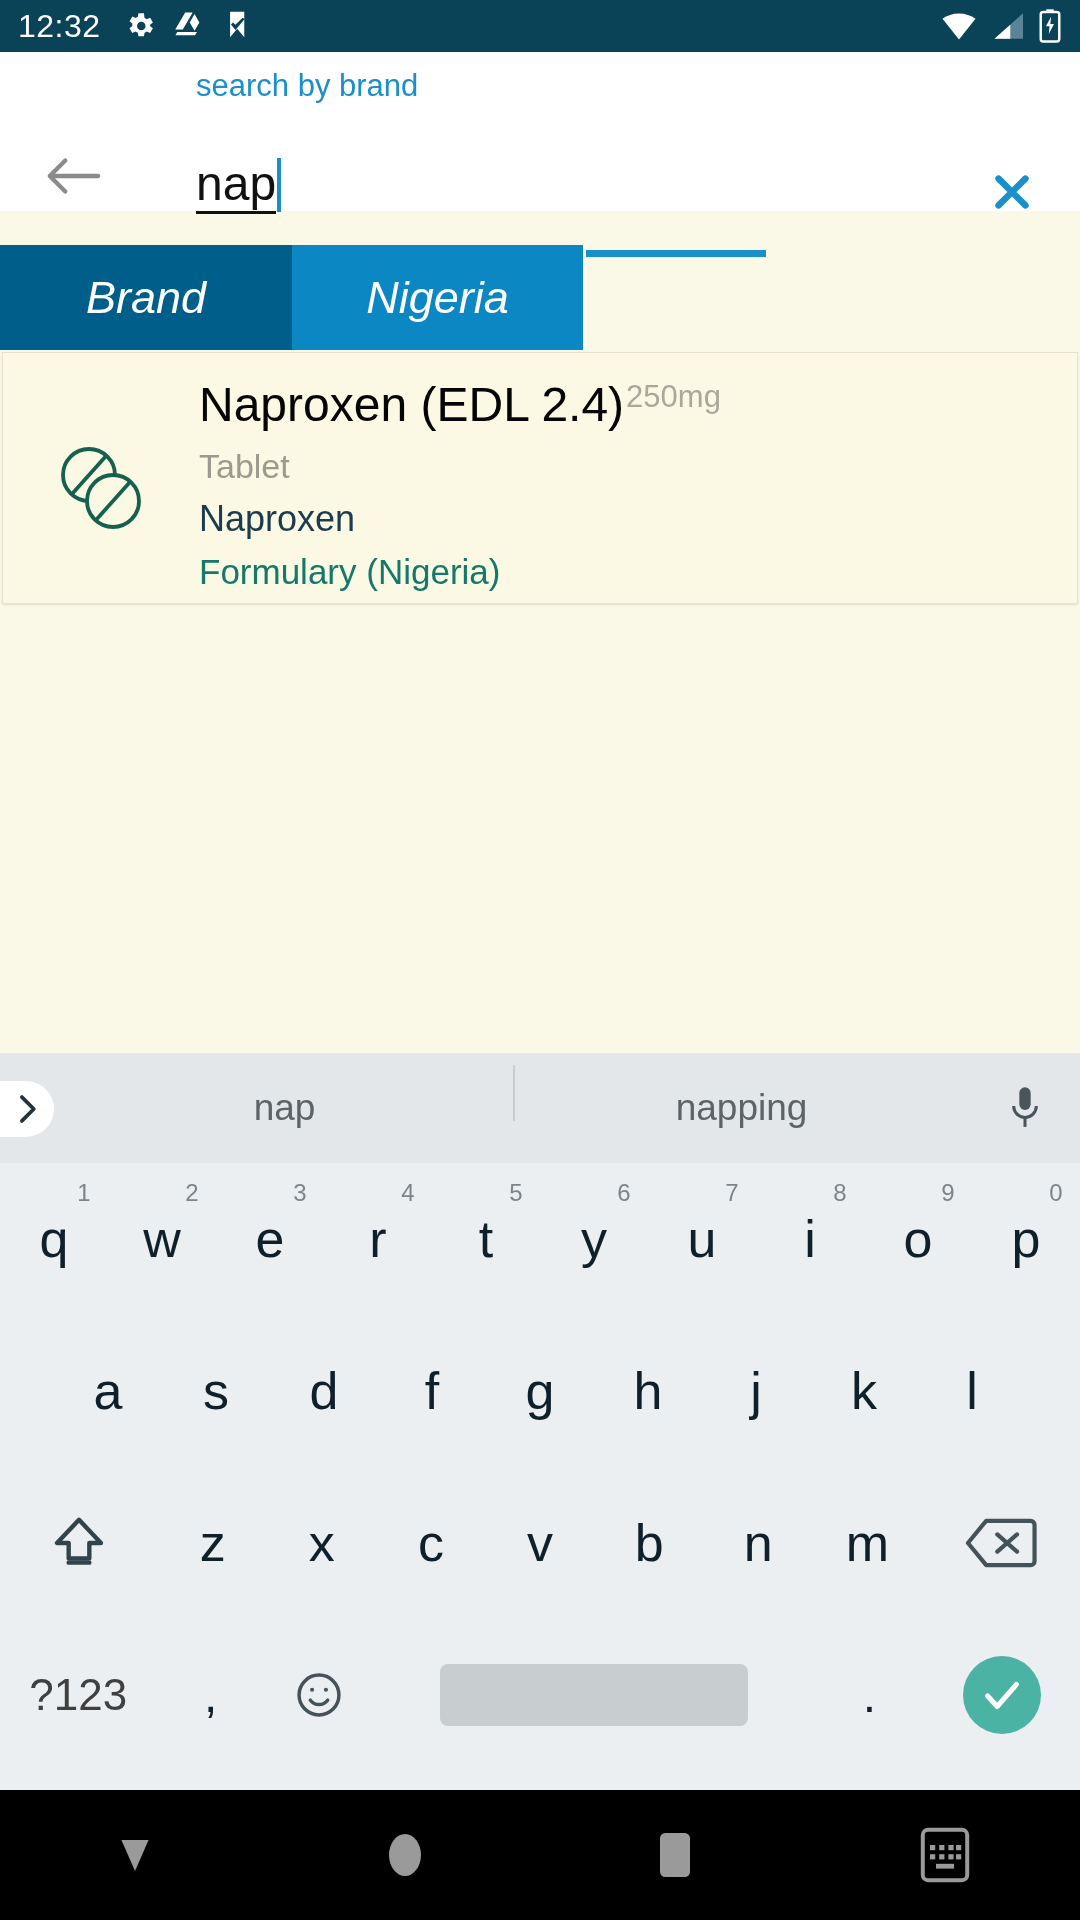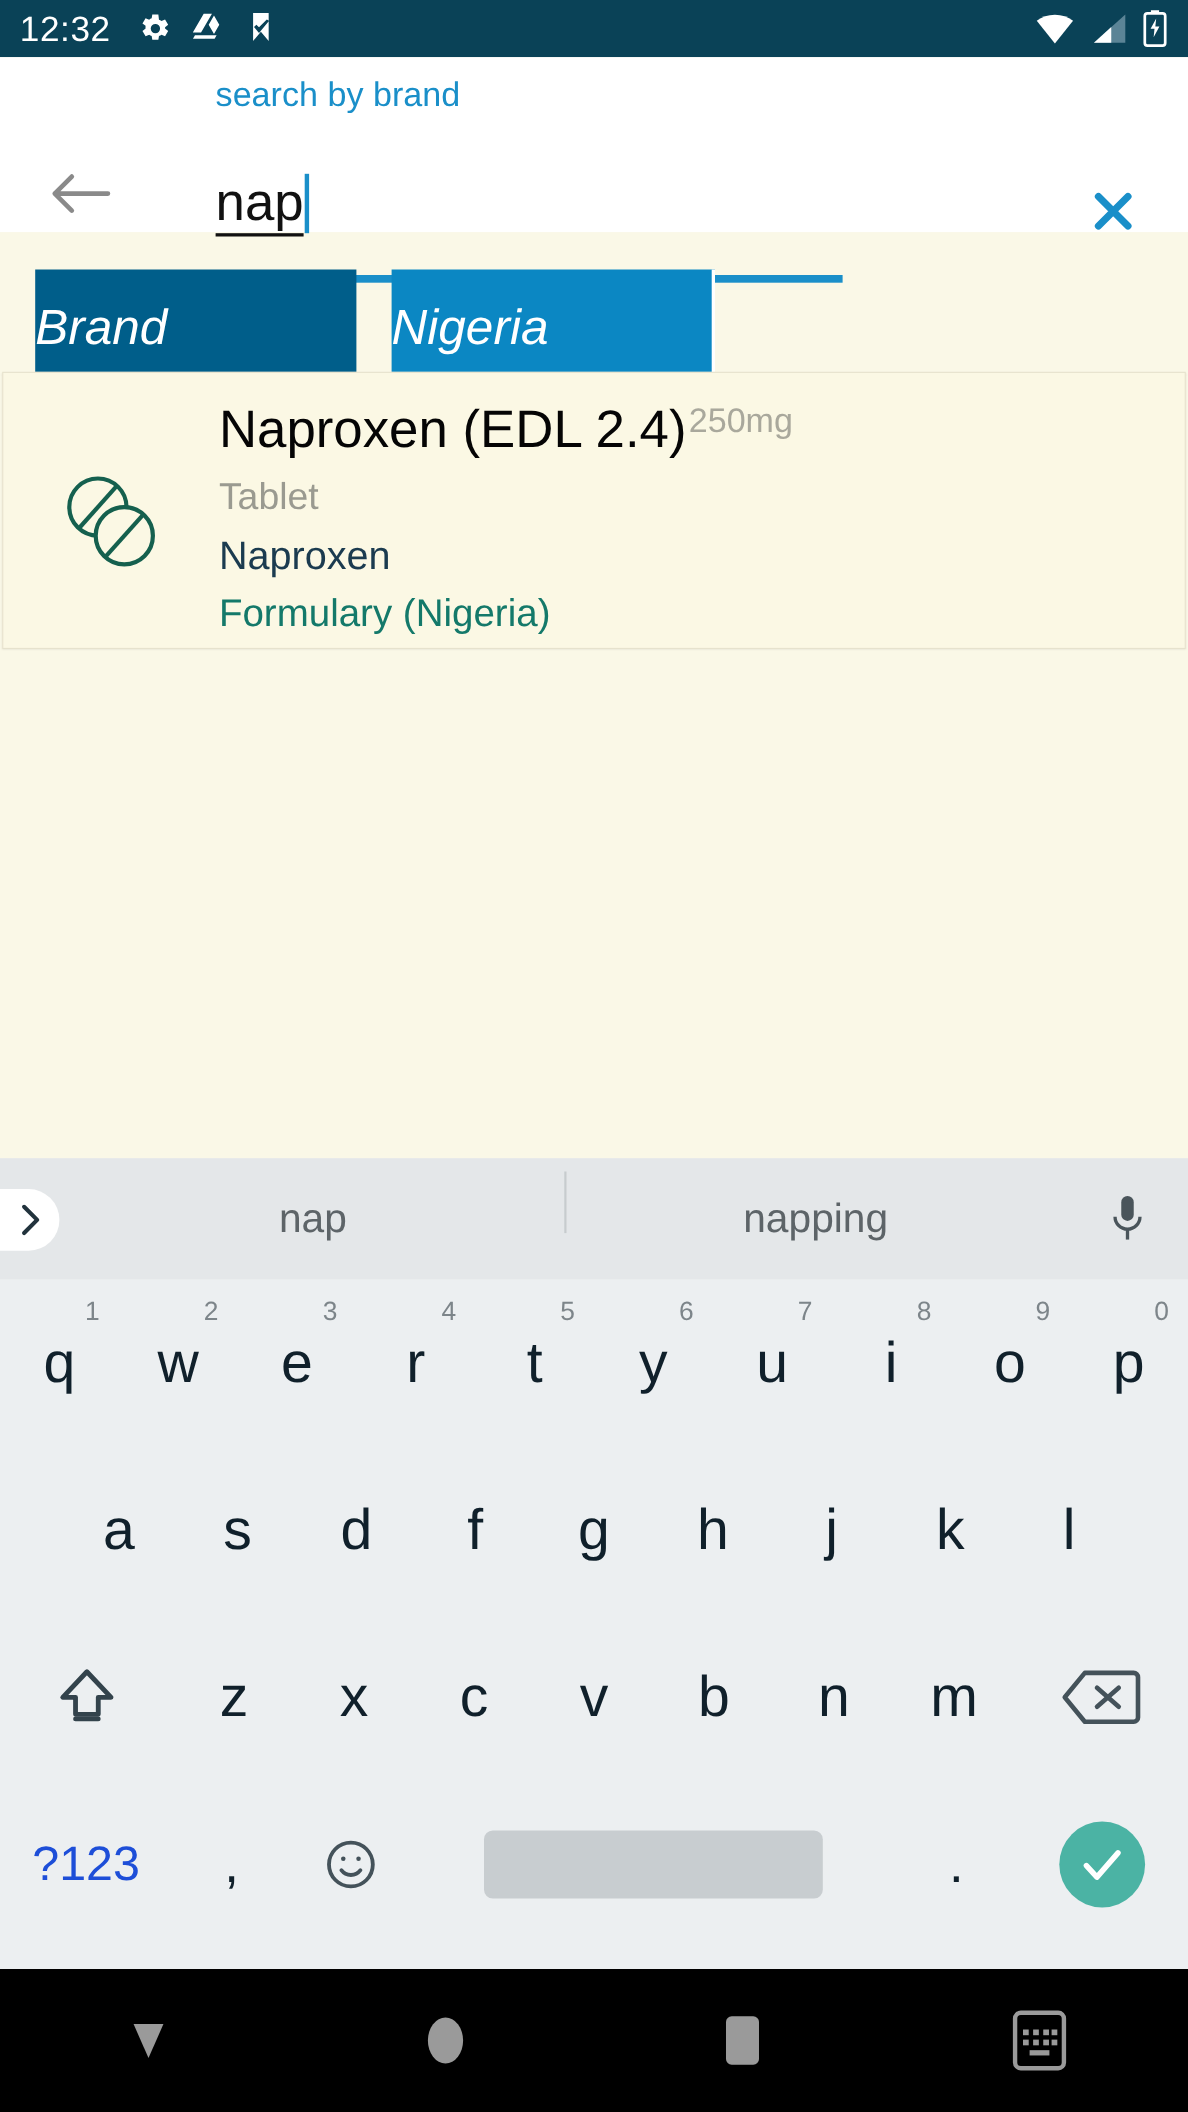--- a/index.html
+++ b/index.html
@@ -53,32 +53,31 @@
     display: flex; align-items: center; justify-content: center;
     color: #1a8fc9; font-size: 52px; font-weight: bold; line-height: 1;
   }
 
   
   .tabbar {
     position: absolute; top: 245px; left: 0; width: 1080px; height: 105px;
     display: flex;
   }
   .tab {
-    display: flex; align-items: center; 
+    display: flex; align-items: center; justify-content: center;
     color: #ffffff; font-size: 45px; font-style: italic;
     background: #0b87c3;
-    margin-left: 32px;
   }
   .tab.selected { background: #005e8a; }
   .tab-brand { width: 292px; }
   .tab-generic { width: 294px; border-right: 3px solid #ffffff; }
   .tab-indication { flex: 1; }
 
   
-  .results { position: absolute; top: 336px; left: 0; width: 1080px; }
+  .results { position: absolute; top: 350px; left: 0; width: 1080px; }
   .card {
     position: relative; margin: 2px; background: #fbf8e4;
     border: 1px solid #e6e2cd; height: 252px;
     box-shadow: 0 1px 2px rgba(0,0,0,.10);
   }
   .card-icon { position: absolute; left: 52px; top: 92px; }
   .card-body { position: absolute; left: 196px; top: 28px; right: 20px; }
   .card-title-line { display: flex; align-items: flex-start; }
   .card-title { font-size: 48px; color: #050505; line-height: 1; }
   .card-strength {
@@ -121,21 +120,21 @@
   }
   .key .num {
     position: absolute; top: 16px; right: 50%; transform: translateX(50%) translateX(30px);
     font-size: 24px; color: #7d858a;
   }
   .key.wide { flex: 1.45; }
   .key.space { flex: 4.1; }
   .spacebar-cap {
     width: 308px; height: 62px; background: #c8cdd0; border-radius: 8px;
   }
-  .key.sym { font-size: 44px; color: #1d4ed8; }
+  .key.sym { font-size: 44px; color: #404040; }
   .key.punct { font-size: 48px; color: #10202b; }
   .enter-key { flex: 1.45; display: flex; align-items: center; justify-content: center; }
   .enter-circle {
     width: 78px; height: 78px; border-radius: 50%; background: #4bb3a4;
     display: flex; align-items: center; justify-content: center;
   }
 
   
   .navbar {
     position: absolute; left: 0; top: 1790px; width: 1080px; height: 130px;

